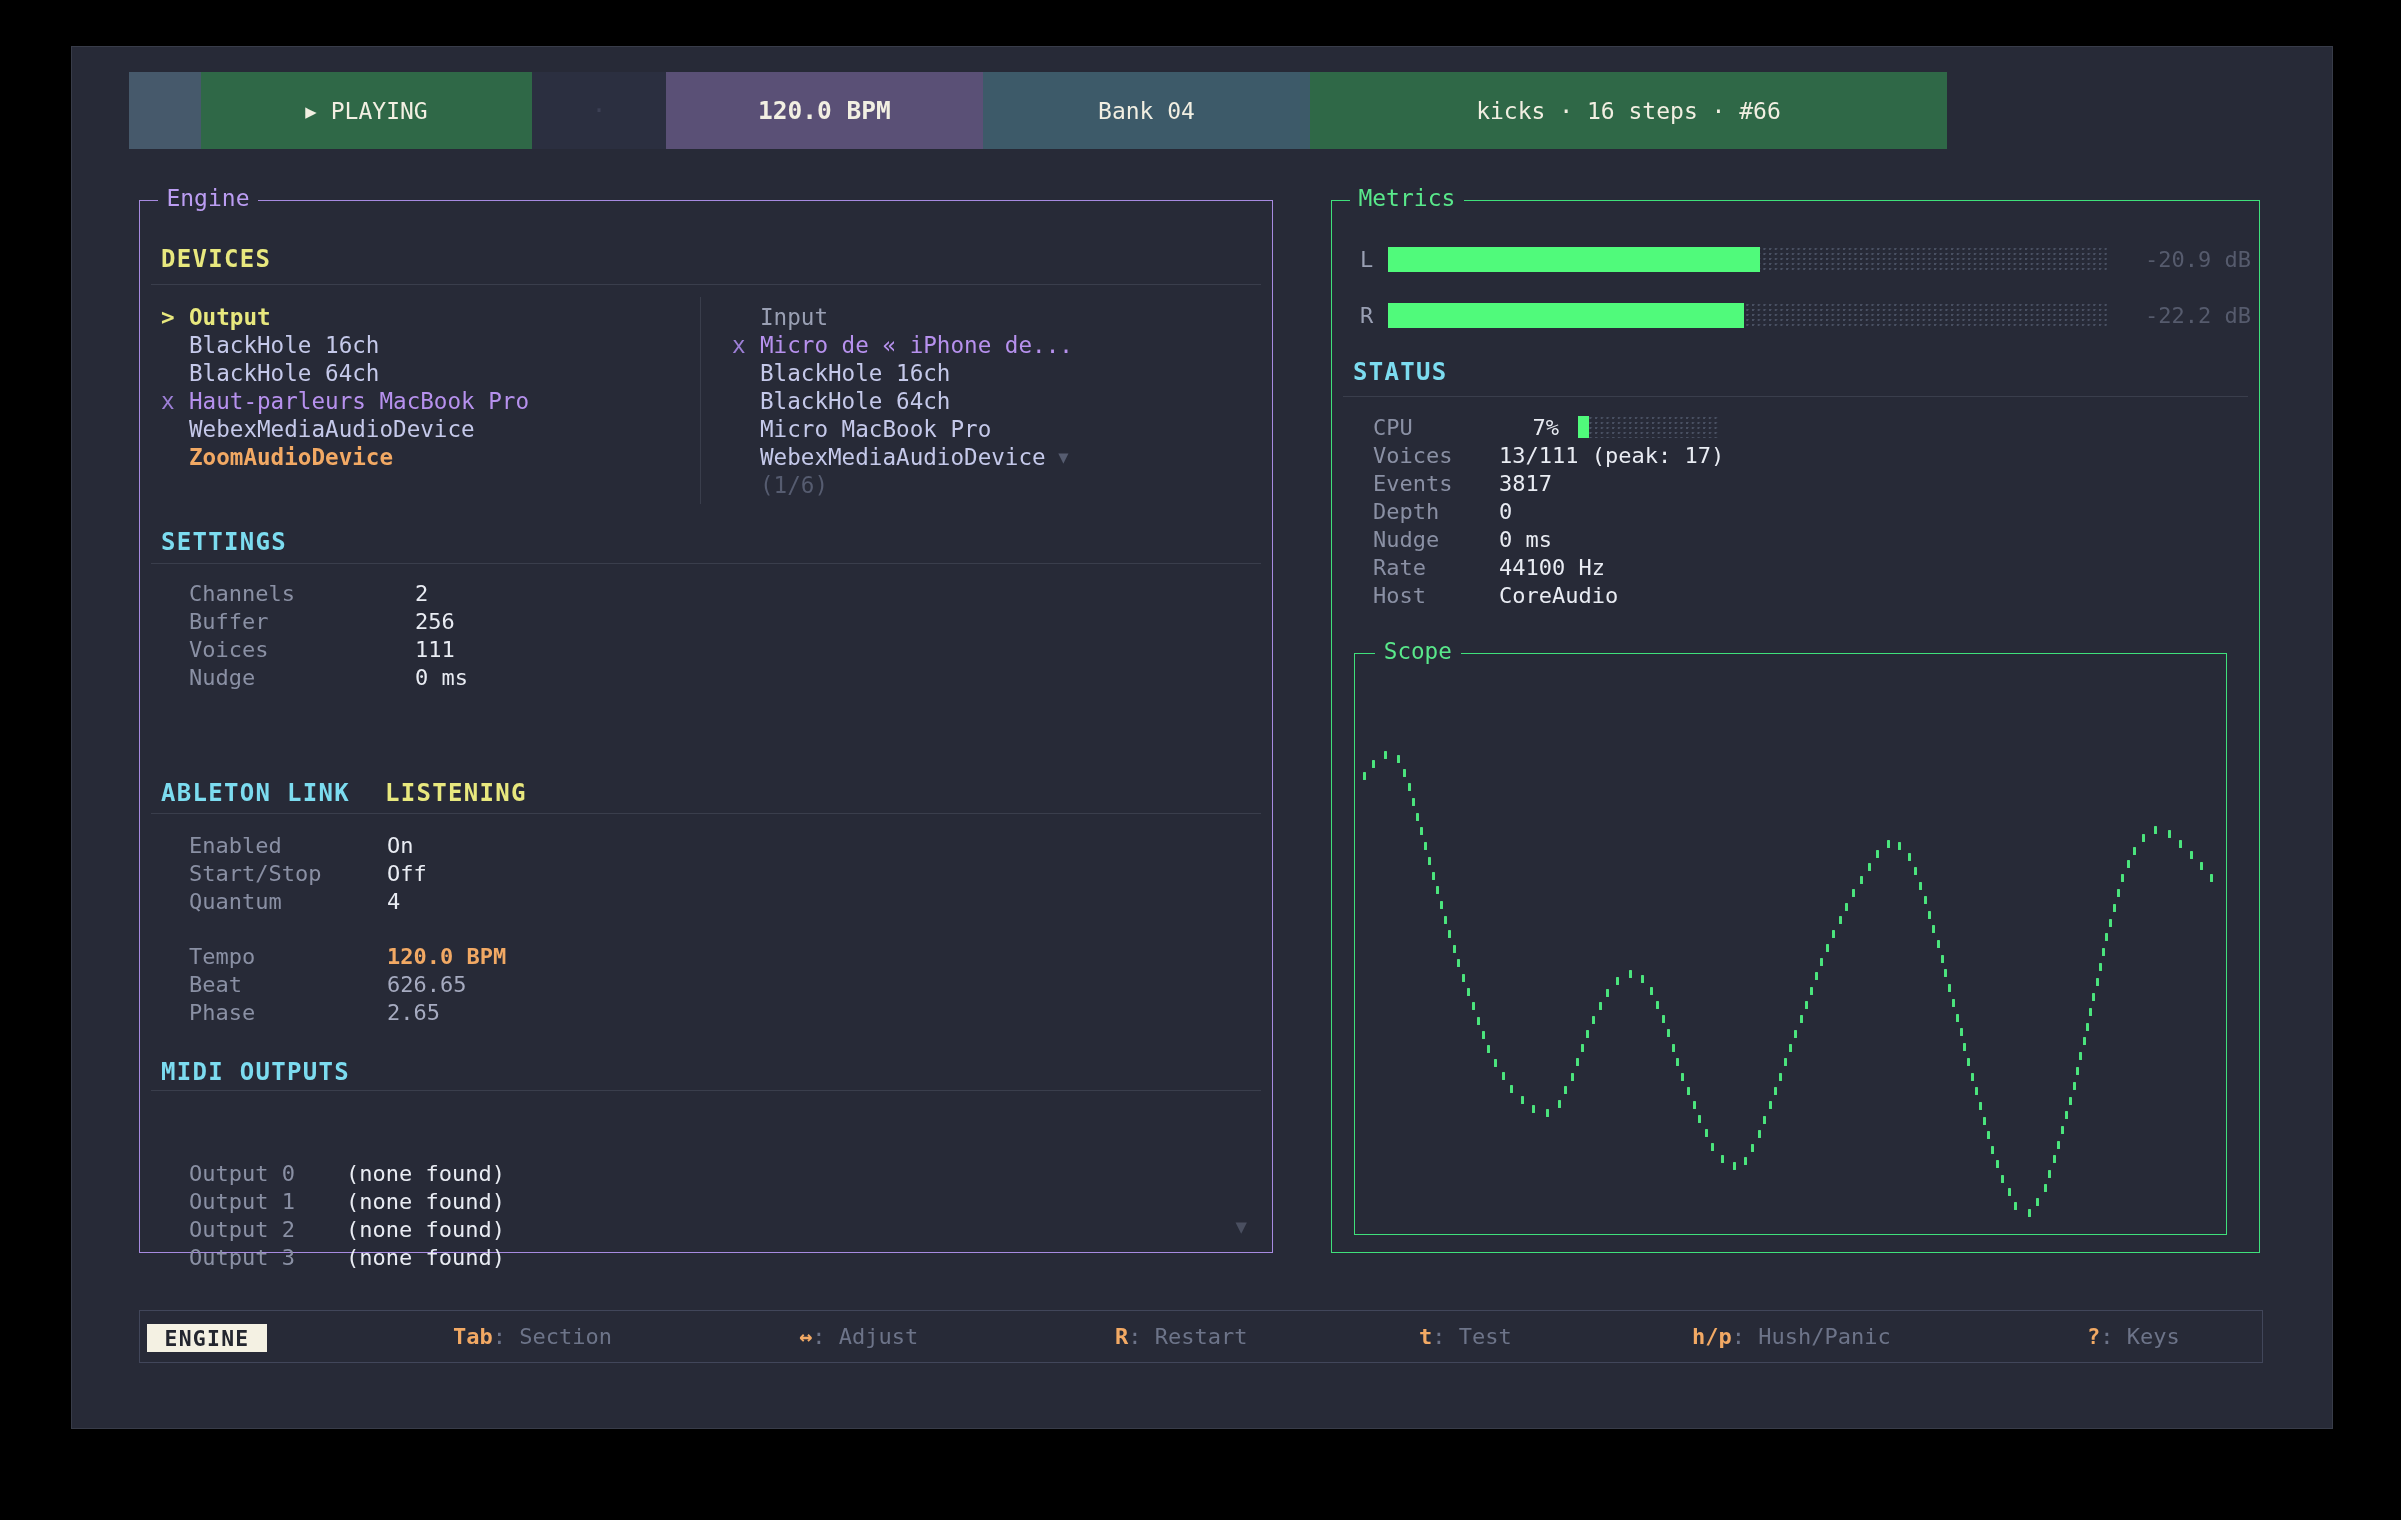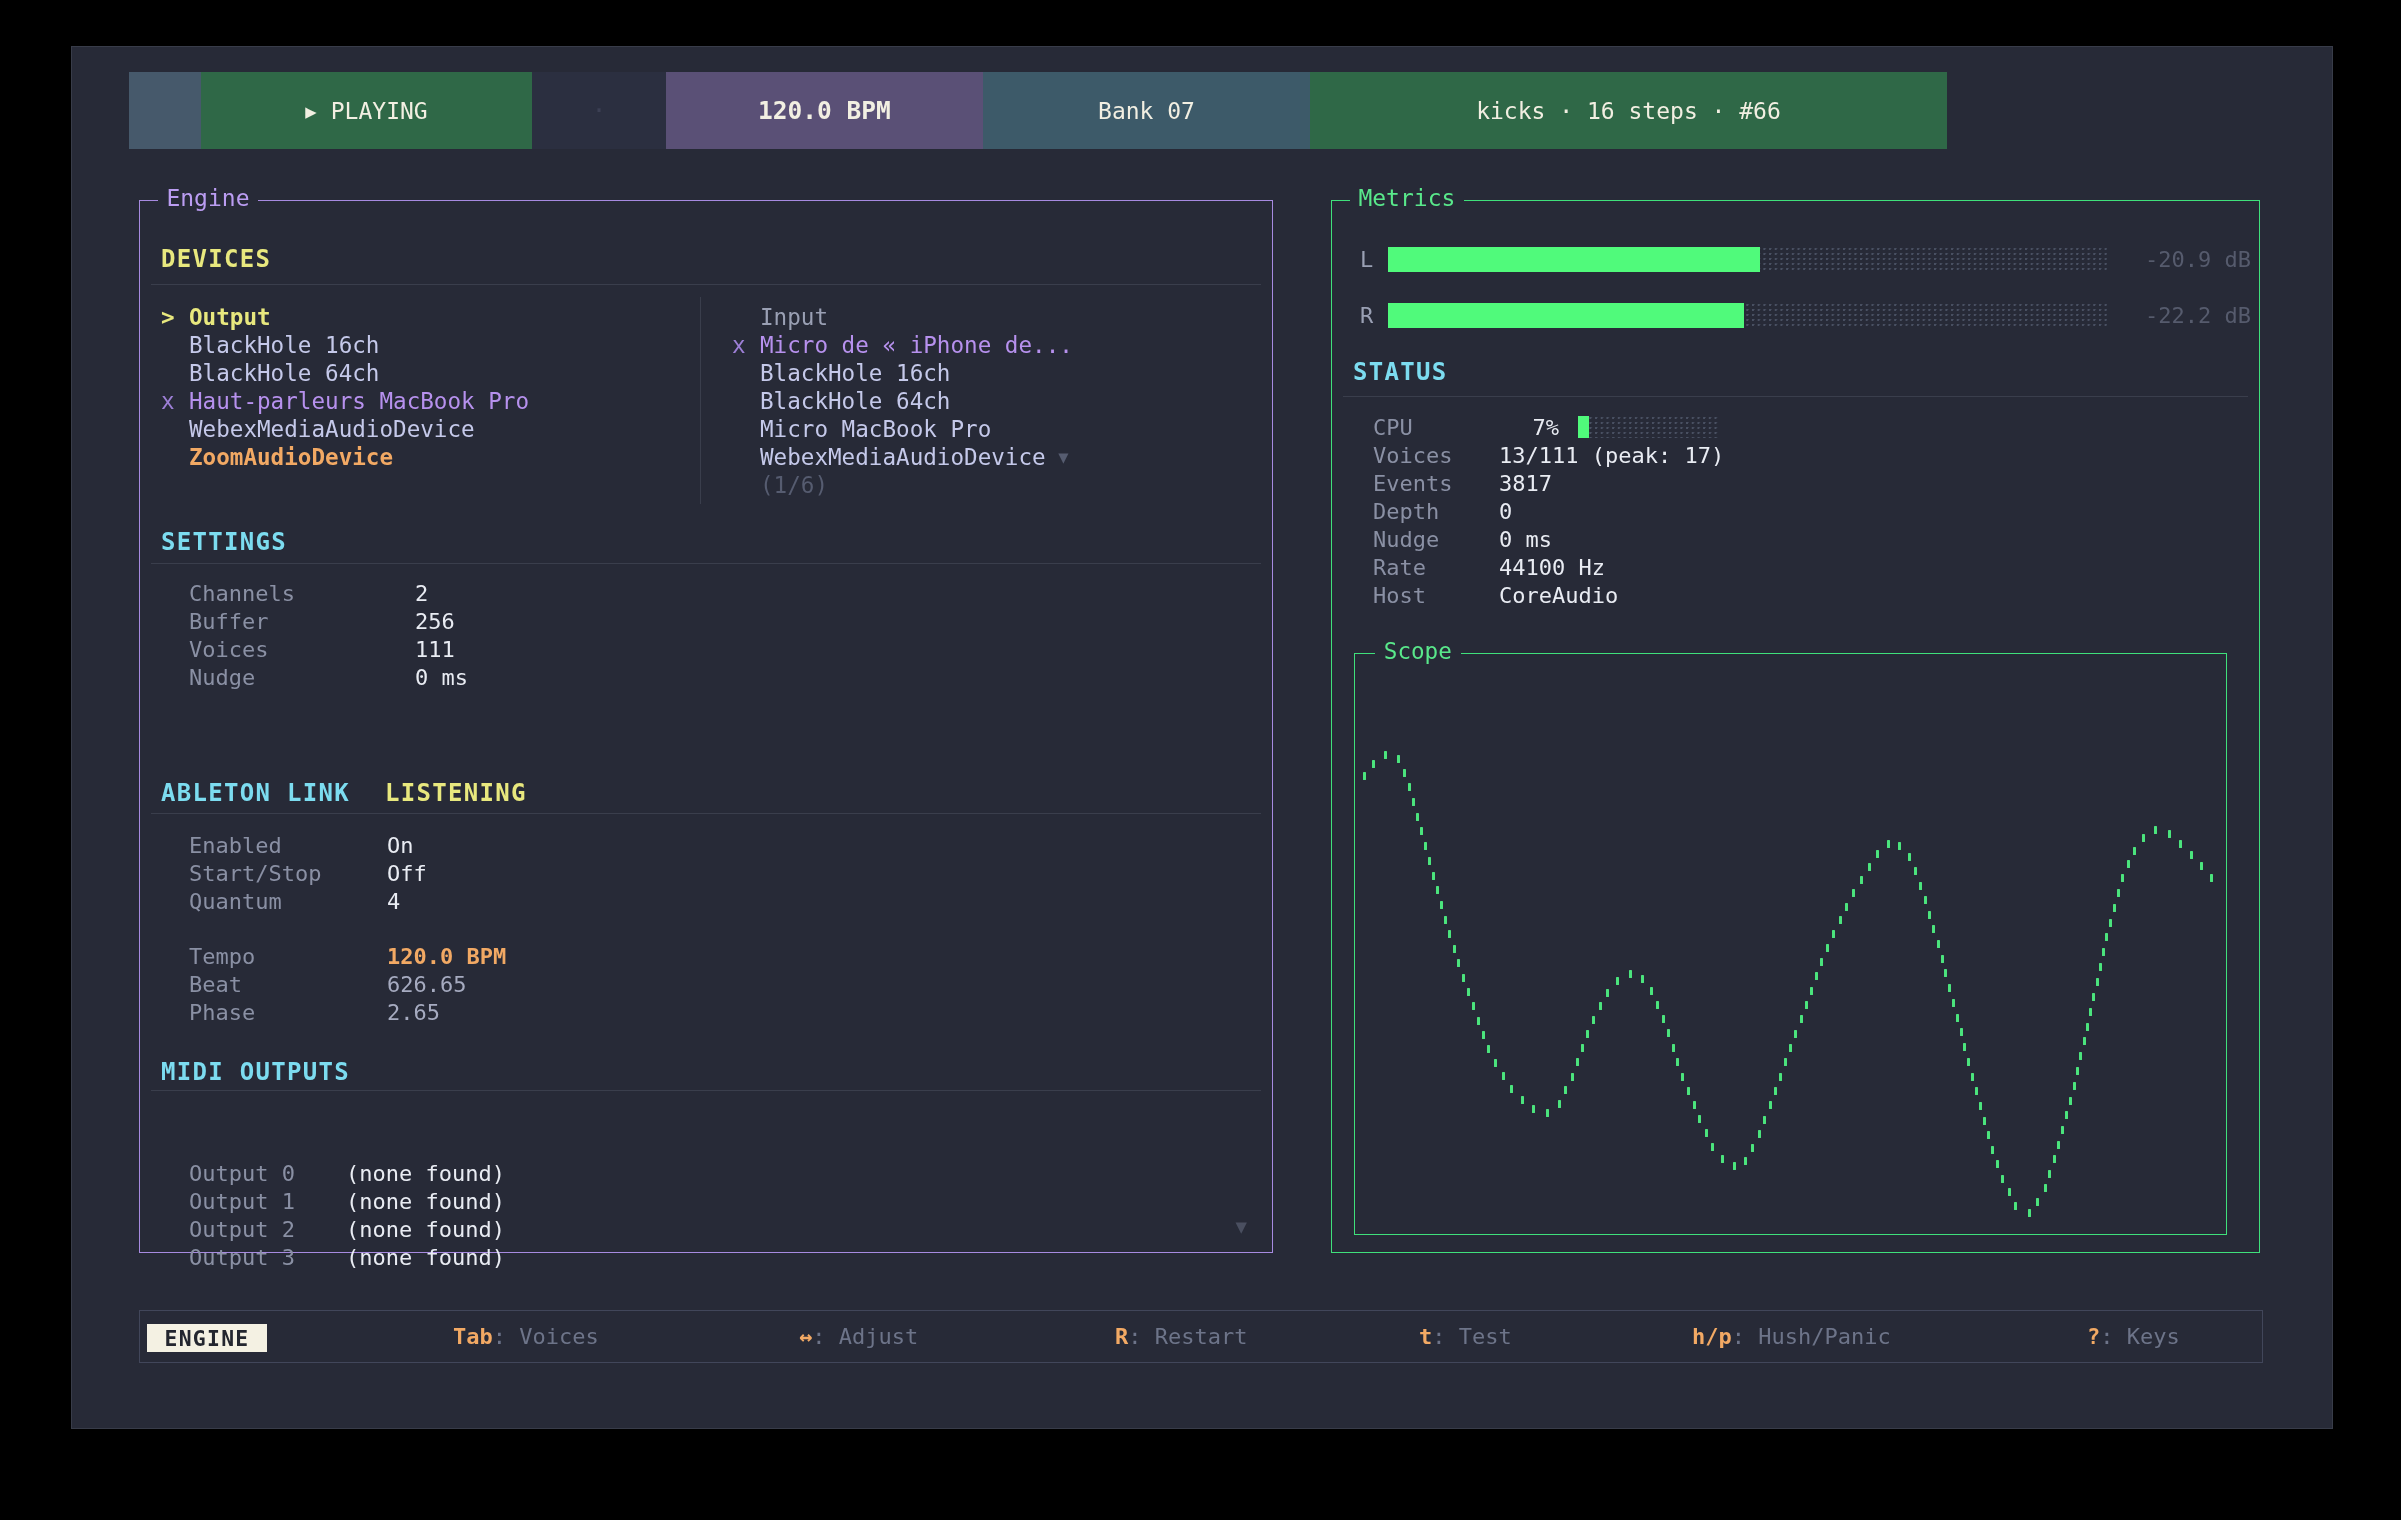--- a/index.html
+++ b/index.html
@@ -102,21 +102,21 @@
 <body>
 
 <div id="stage">
   <div id="appwin"></div>
 
   <div id="topbar">
     <div class="seg seg-mini"></div>
     <div class="seg seg-playing"><span class="play-ic">▶</span><span>PLAYING</span></div>
     <div class="seg seg-gap"><span class="gapdot">·</span></div>
     <div class="seg seg-bpm">120.0 BPM</div>
-    <div class="seg seg-bank">Bank 07</div>
+    <div class="seg seg-bank">Bank 04</div>
     <div class="seg seg-track">kicks · 16 steps · #66</div>
   </div>
 
   <div id="engine-panel" class="panel">
     <span class="panel-title t-purple">Engine</span>
 
     <div class="sec-h yellow" style="top:44px">DEVICES</div>
     <div class="hr" style="top:83px"></div>
 
     <div id="dev-wrap">
@@ -347,21 +347,21 @@
           <div class="sdot" style="left: 835px; top: 197px;"></div>
           <div class="sdot" style="left: 845px; top: 208px;"></div>
           <div class="sdot" style="left: 855px; top: 220px;"></div>
         </div>
     </div>
   </div>
 
   <div id="bottombar">
     <div id="mode-badge">ENGINE</div>
     <div id="hints">
-        <div class="hint" style="left: 313px;"><span class="hk">Tab</span><span class="hd">: Voices</span></div>
+        <div class="hint" style="left: 313px;"><span class="hk">Tab</span><span class="hd">: Section</span></div>
         <div class="hint" style="left: 659px;"><span class="hk">↔</span><span class="hd">: Adjust</span></div>
         <div class="hint" style="left: 975px;"><span class="hk">R</span><span class="hd">: Restart</span></div>
         <div class="hint" style="left: 1279px;"><span class="hk">t</span><span class="hd">: Test</span></div>
         <div class="hint" style="left: 1552px;"><span class="hk">h/p</span><span class="hd">: Hush/Panic</span></div>
         <div class="hint" style="left: 1947px;"><span class="hk">?</span><span class="hd">: Keys</span></div>
       </div>
   </div>
 </div>
 
 

